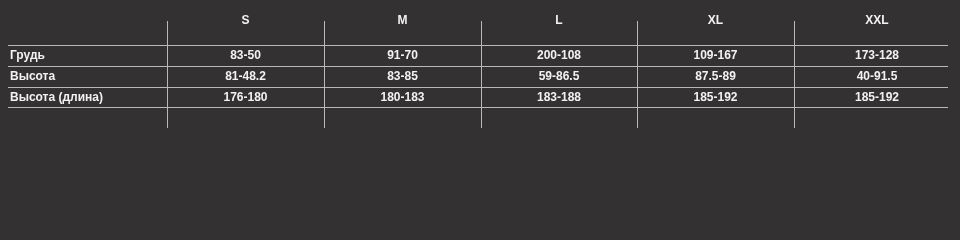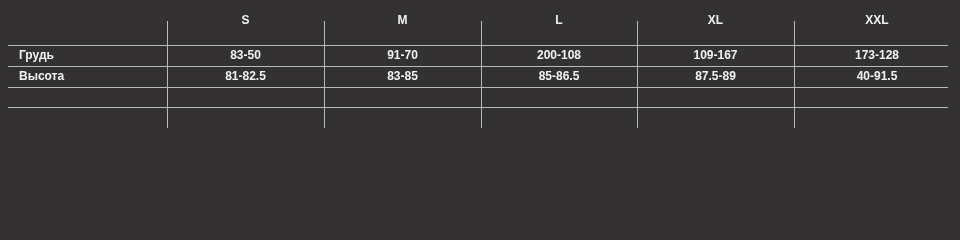--- a/index.html
+++ b/index.html
@@ -68,21 +68,21 @@
     text-align: center;
     vertical-align: bottom;
     white-space: nowrap;
   }
   table.chart tr.head-row th {
     vertical-align: middle;
     padding-bottom: 6px;
   }
   table.chart .row-label {
     text-align: left;
-    padding-left: 19px;
+    padding-left: 10px;
     vertical-align: middle;
   }
   table.chart tr.data-row td {
     vertical-align: middle;
     padding-bottom: 1px;
   }
   table.chart td.blank, table.chart th.blank { font-size: 0; }
 </style>
 </head>
 <body>
@@ -123,25 +123,33 @@
       <tr class="data-row">
         <td class="row-label">Грудь</td>
         <td>83-50</td>
         <td>91-70</td>
         <td>200-108</td>
         <td>109-167</td>
         <td>173-128</td>
       </tr>
       <tr class="data-row">
         <td class="row-label">Высота</td>
-        <td>81-82.5</td>
+        <td>81-48.2</td>
         <td>83-85</td>
-        <td>85-86.5</td>
+        <td>59-86.5</td>
         <td>87.5-89</td>
         <td>40-91.5</td>
+      </tr>
+      <tr class="data-row">
+        <td class="row-label">Высота (длина)</td>
+        <td>176-180</td>
+        <td>180-183</td>
+        <td>183-188</td>
+        <td>185-192</td>
+        <td>185-192</td>
       </tr>
       <tr class="pad-row">
         <td class="blank"></td>
         <td class="blank"></td>
         <td class="blank"></td>
         <td class="blank"></td>
         <td class="blank"></td>
         <td class="blank"></td>
       </tr>
     </tbody>

